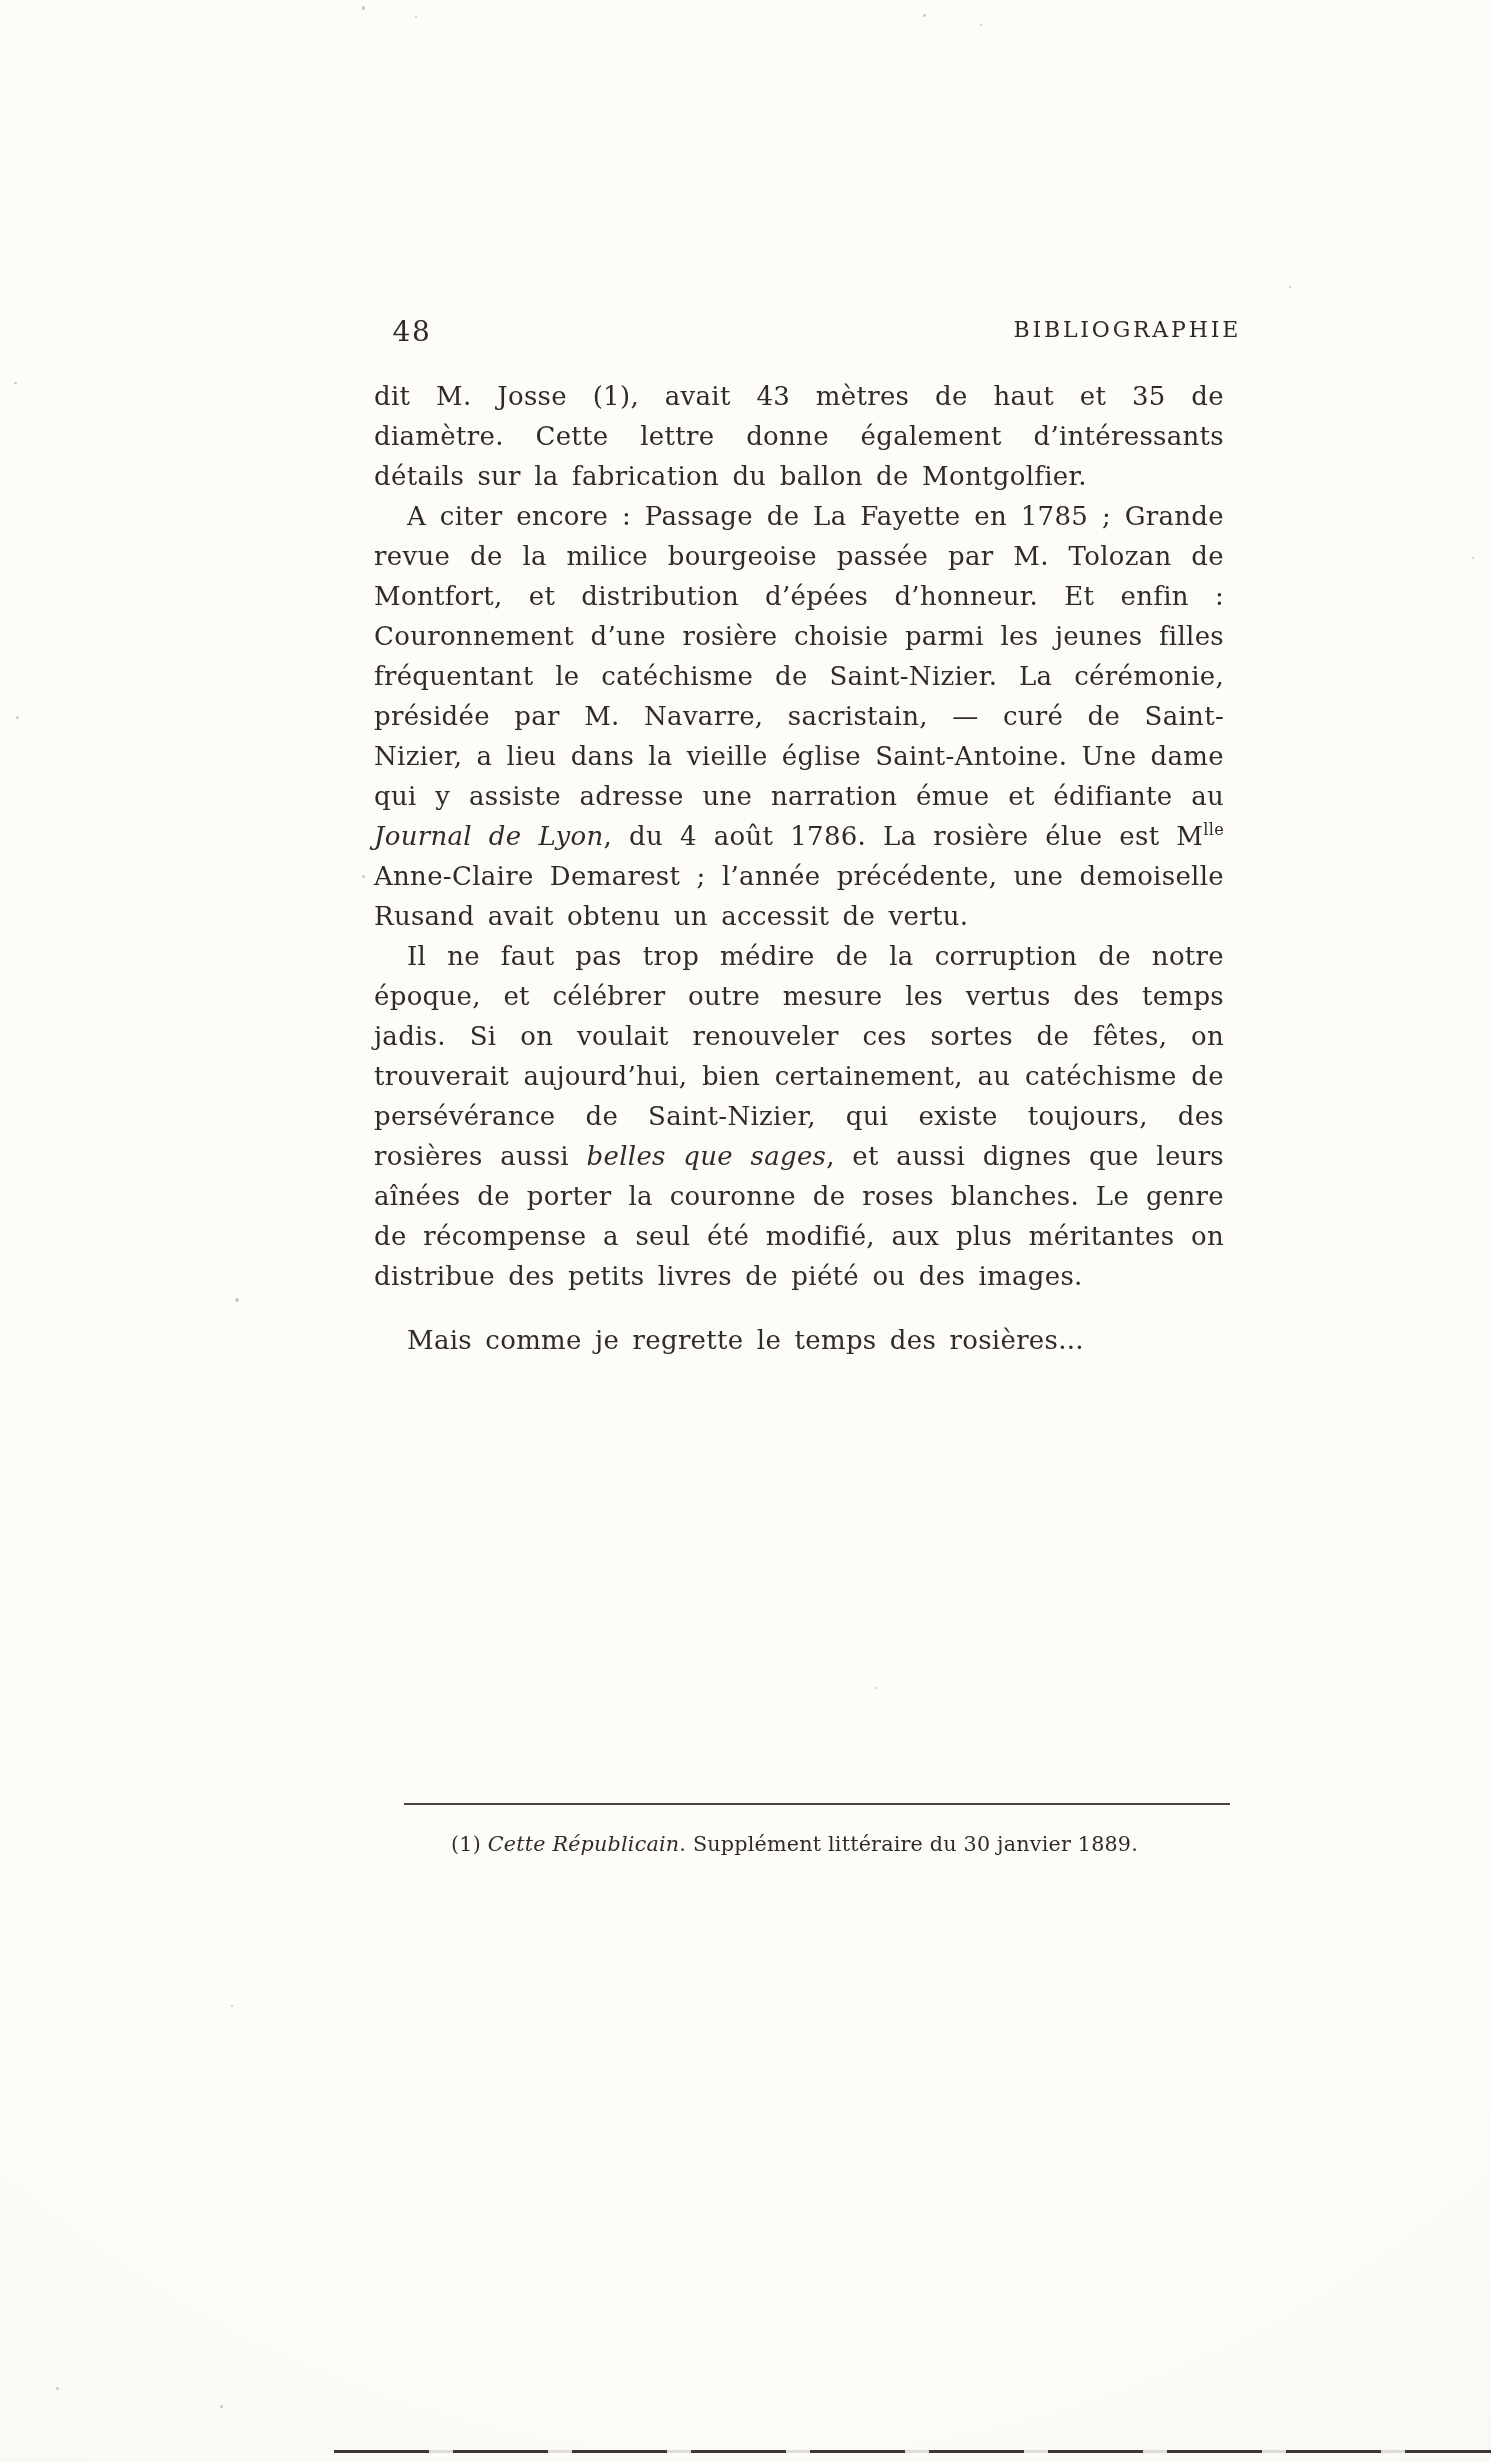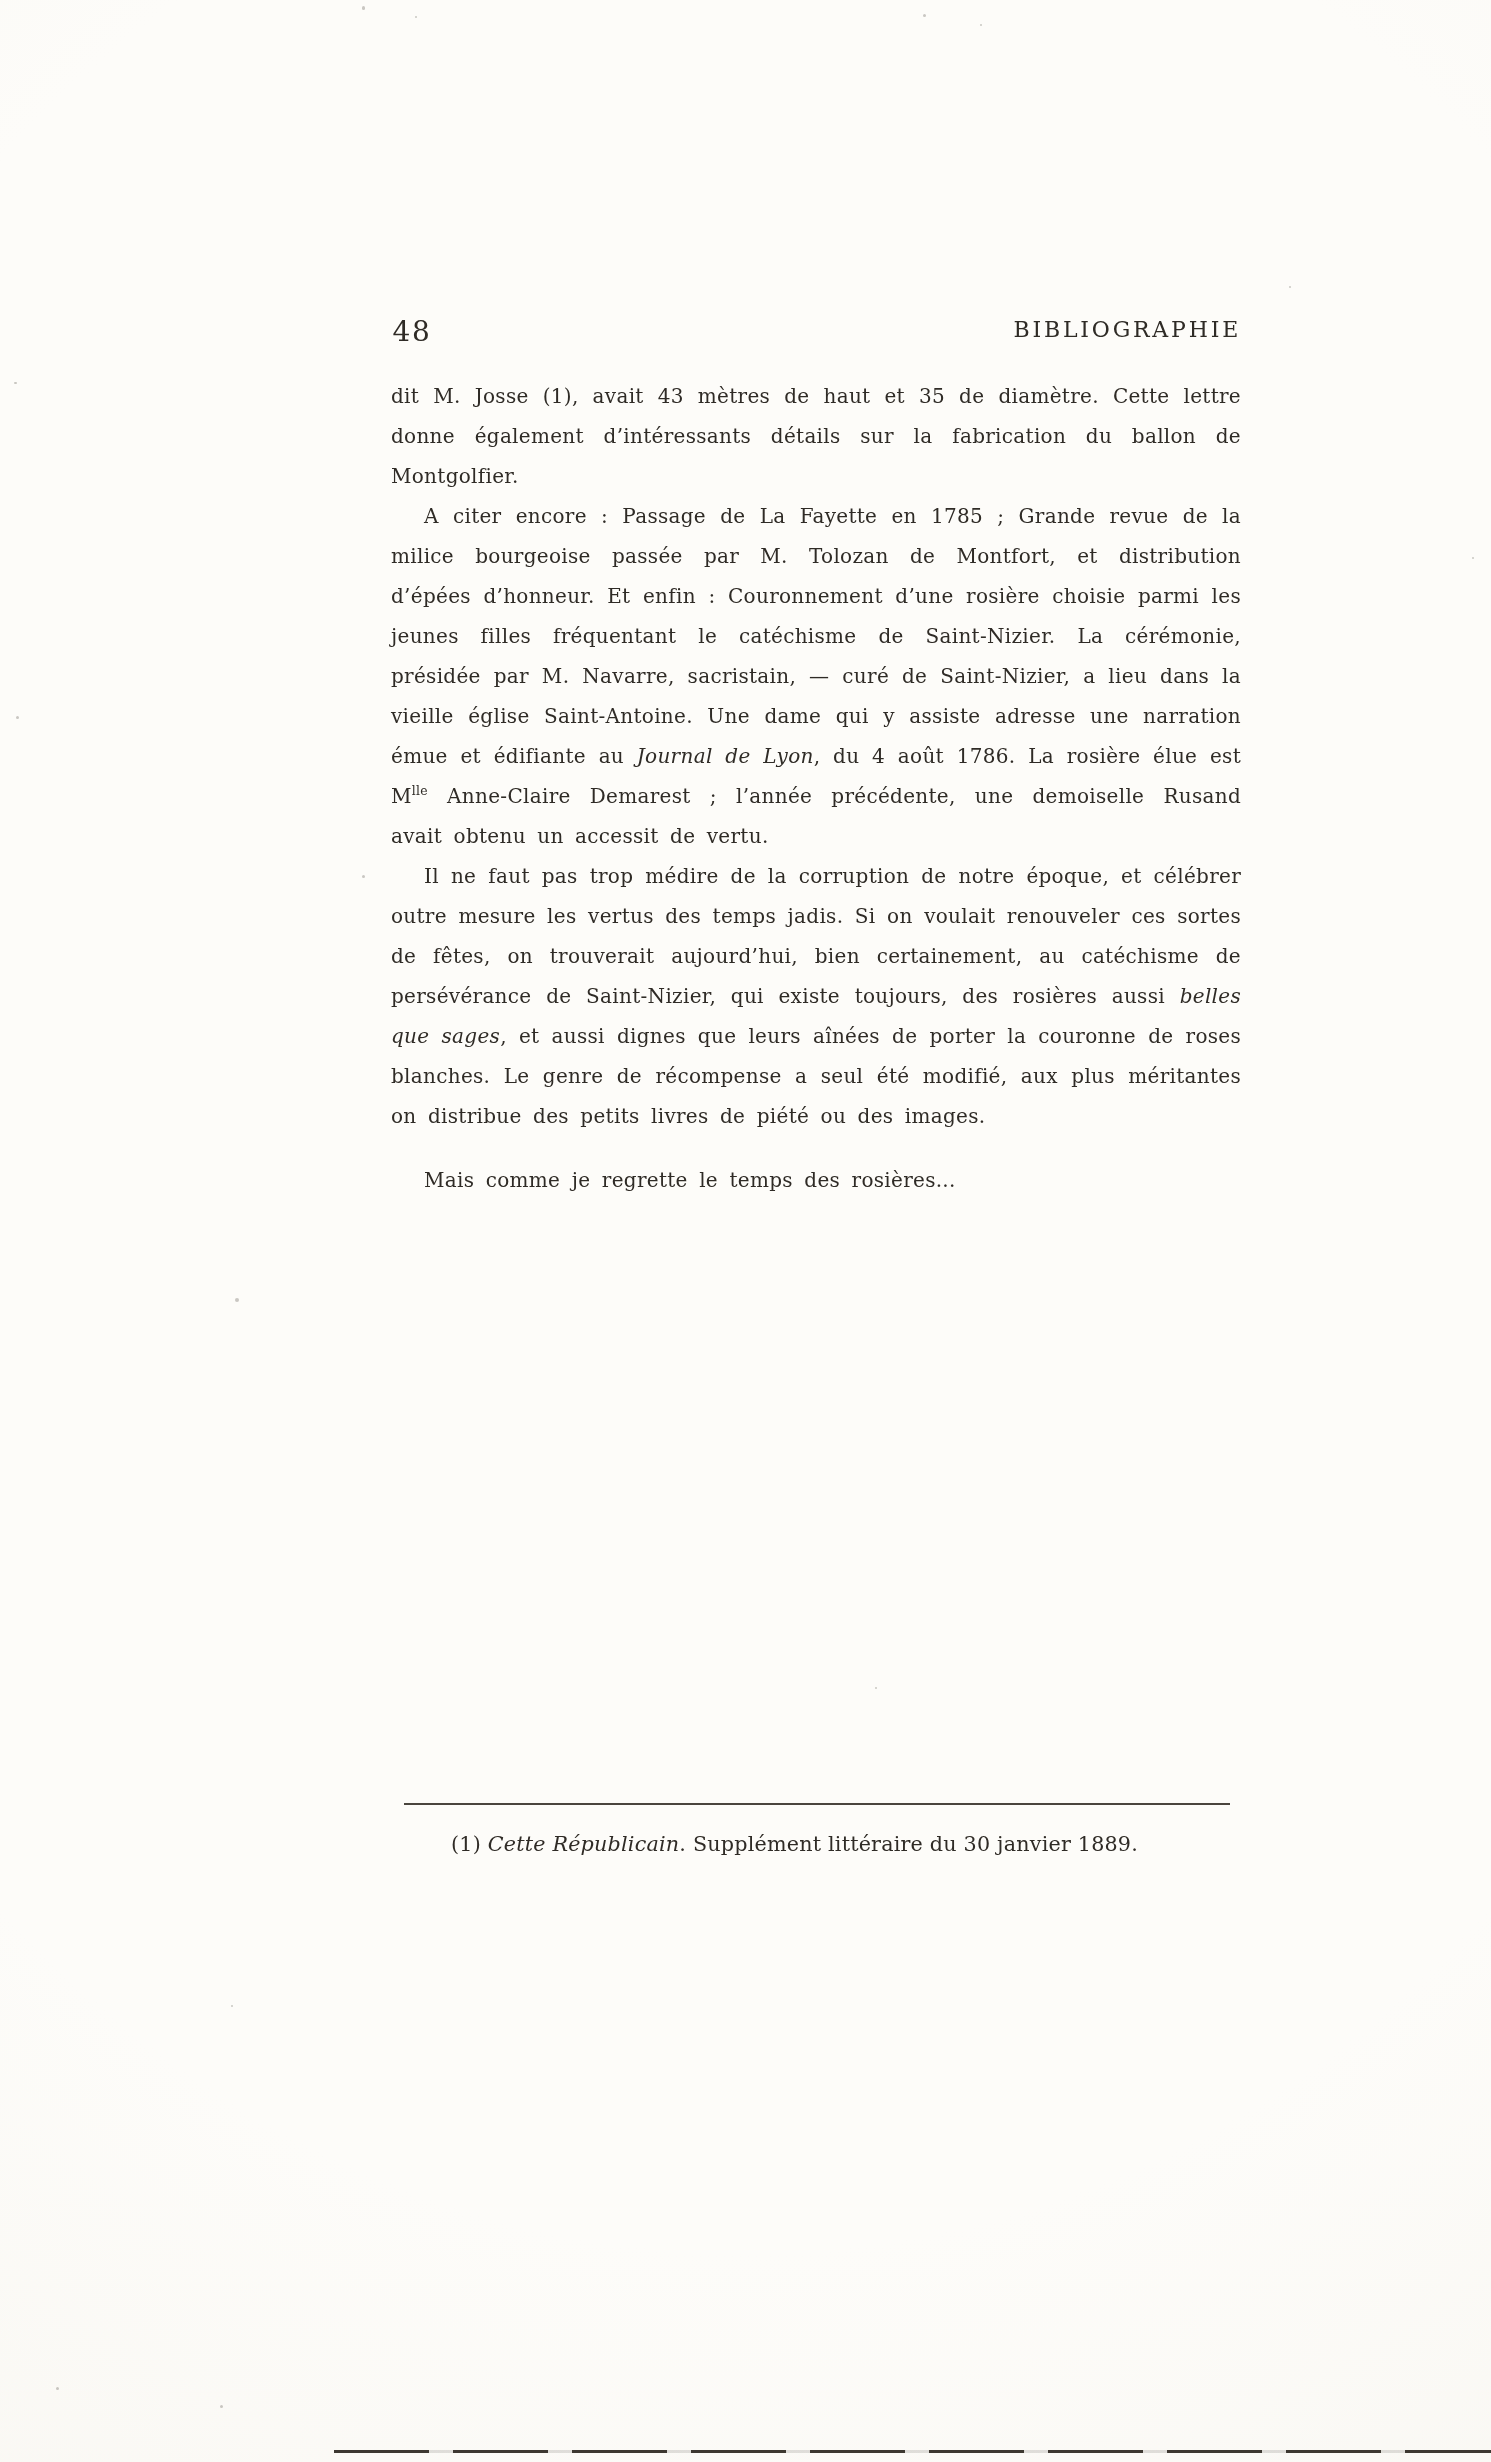--- a/index.html
+++ b/index.html
@@ -18,22 +18,22 @@
   .header { position: absolute; top: 317px; left: 391px; width: 850px; }
   .pagenum {
     position: absolute; left: 1.6px; top: -1.6px;
     font-size: 28px; letter-spacing: 1.6px;
   }
   .running-title {
     display: block; text-align: right;
     font-size: 22px; letter-spacing: 2.8px;
   }
   .text-block {
-    position: absolute; top: 376px; left: 391px; width: 850px;
-    font-size: 20px; line-height: 40px;
+    position: absolute; top: 376px; left: 374px; width: 850px;
+    font-size: 26px; line-height: 40px;
     text-align: justify;
     letter-spacing: 0.3px; word-spacing: 4.8px;
   }
   .para.indent { text-indent: 33px; }
   .para.spaced { margin-top: 24px; }
   .it { font-style: italic; }
   .sup { font-size: 0.62em; vertical-align: super; line-height: 0; }
   .sc { font-size: 0.78em; letter-spacing: 1.2px; }
   .signature { margin-top: 68px; text-align: right; padding-right: 46px; }
   .footnote-rule {

